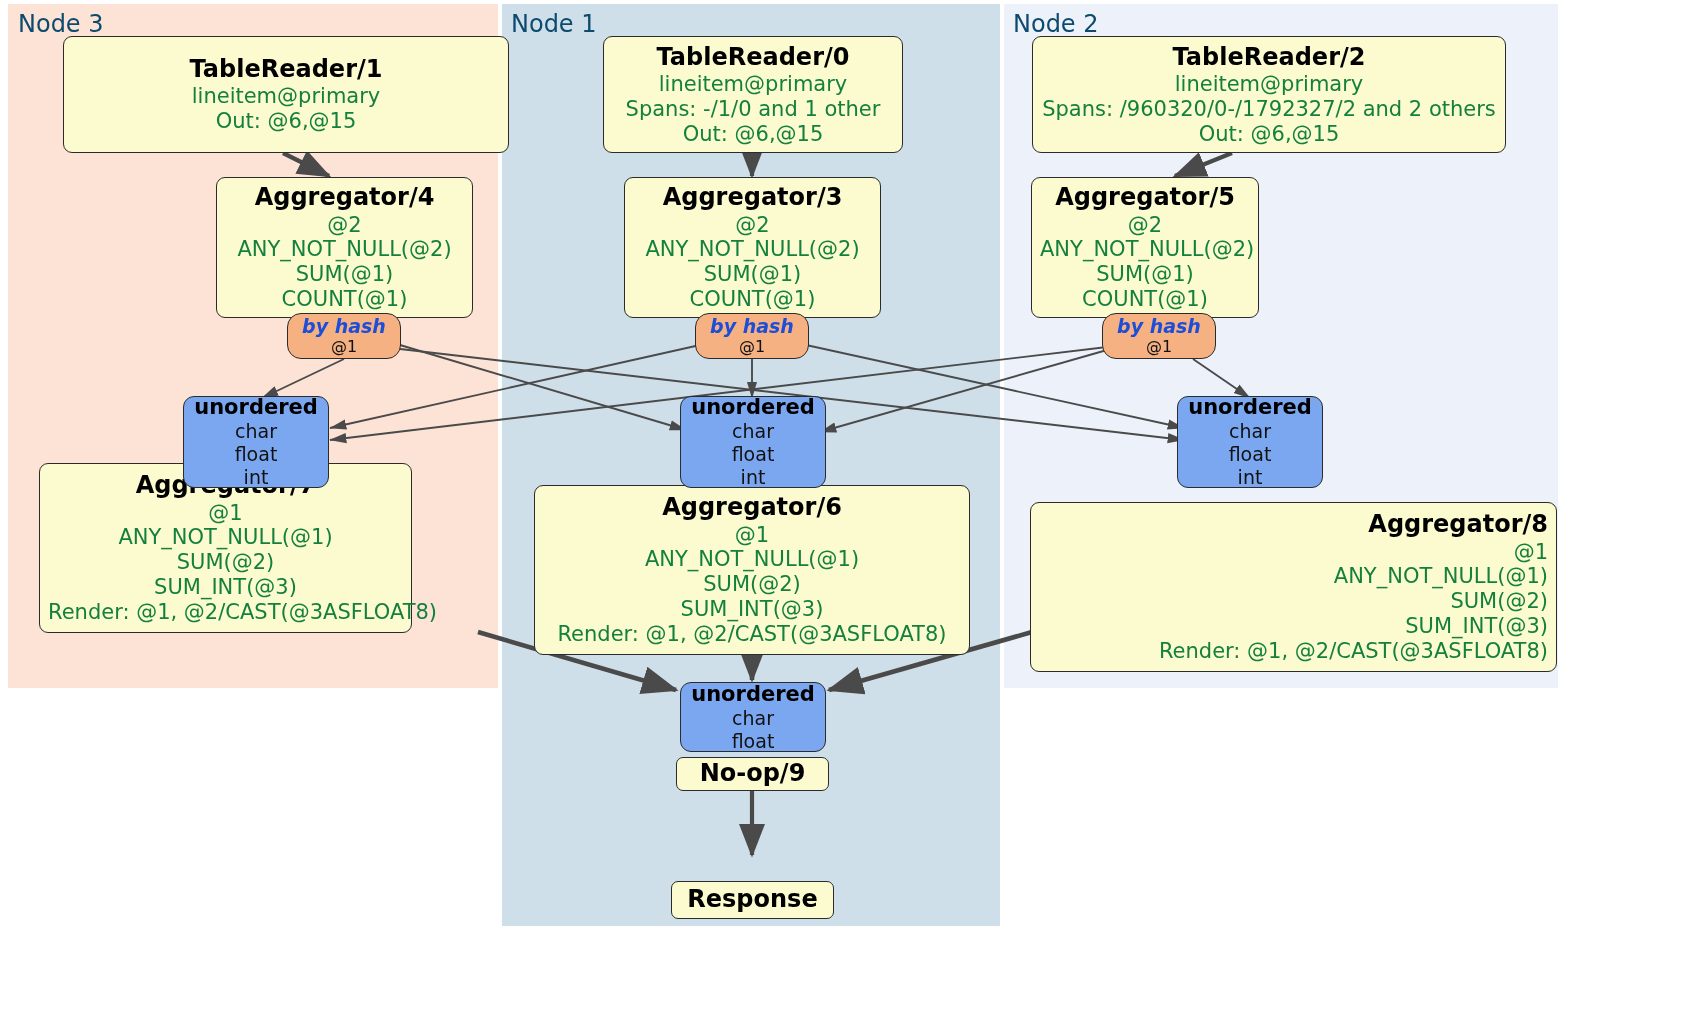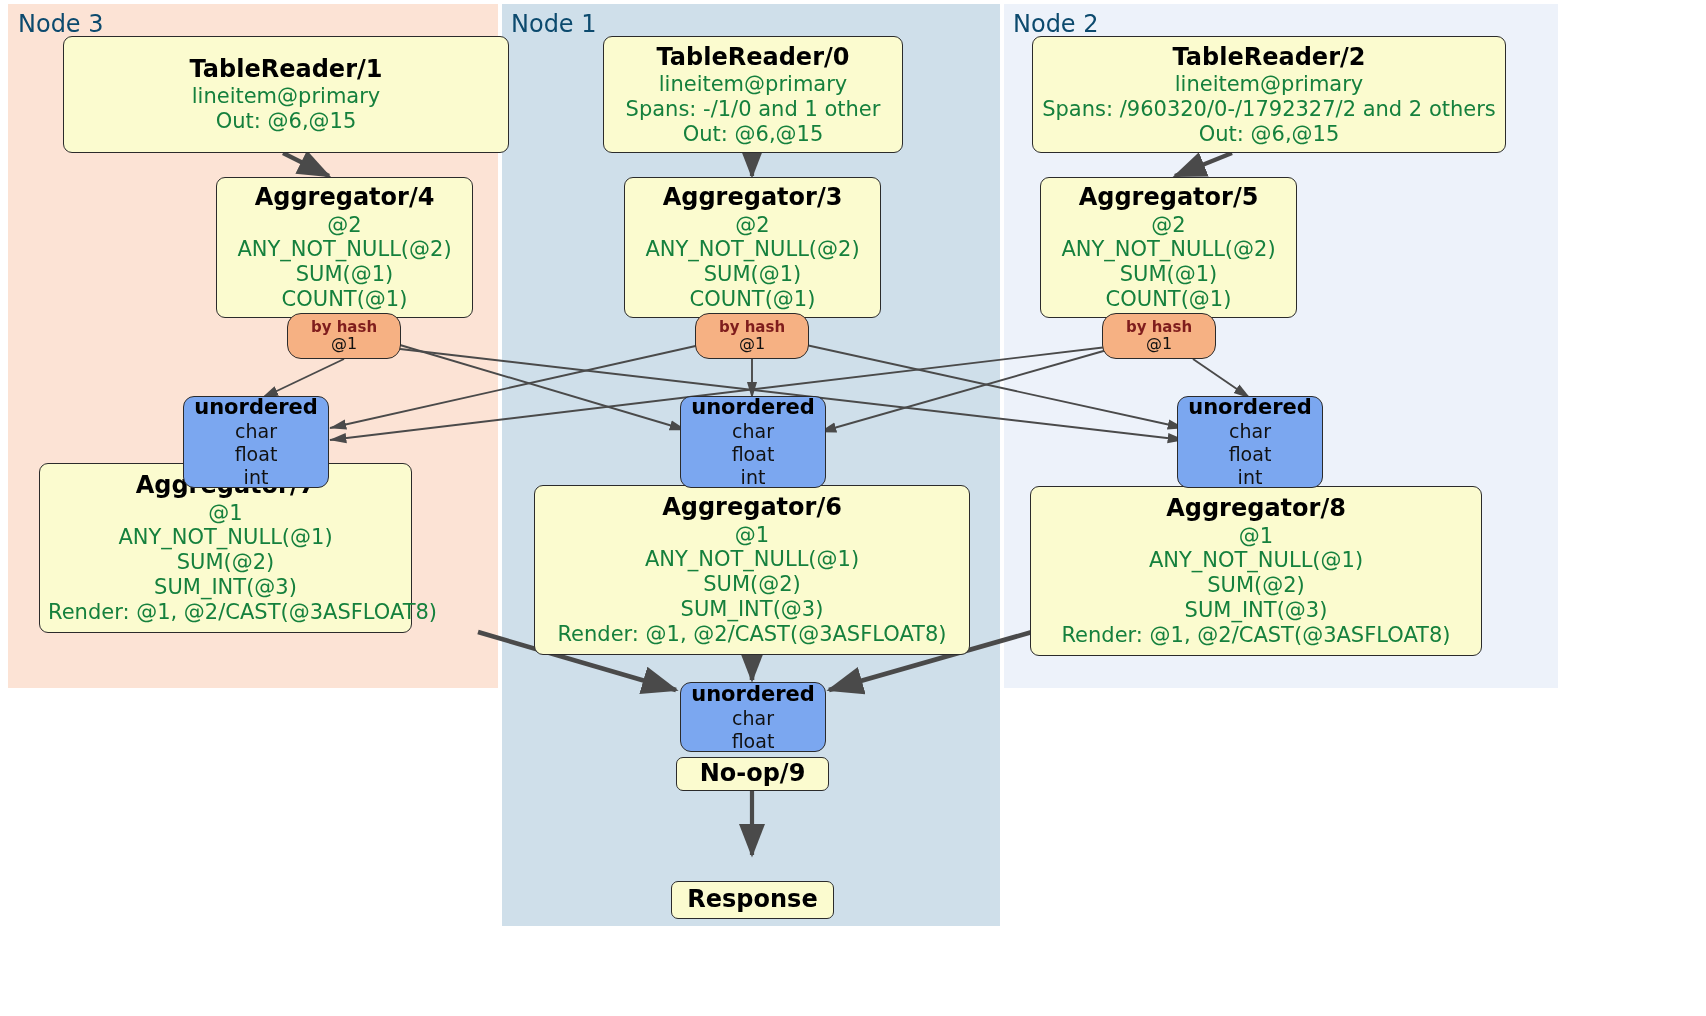--- a/index.html
+++ b/index.html
@@ -69,23 +69,24 @@
     border-radius: 14px;
     background: #f6b183;
     text-align: center;
     display: flex;
     flex-direction: column;
     justify-content: center;
     z-index: 6;
   }
   .router .rtitle {
     font-weight: bold;
-    font-size: 15px;
-    color: #7f1d1d;
+    font-size: 19px;
+    color: #1d4ed8;
     line-height: 1.12;
+    font-style: italic;
   }
   .router .rline {
     font-size: 16px;
     color: #111;
     line-height: 1.12;
   }
   
   .sync {
     position: absolute;
     box-sizing: border-box;
@@ -186,21 +187,21 @@
   </div>
 
   <div class="box" style="left:624px; top:177px; width:257px; height:141px;">
     <div class="title">Aggregator/3</div>
     <div class="line">@2</div>
     <div class="line">ANY_NOT_NULL(@2)</div>
     <div class="line">SUM(@1)</div>
     <div class="line">COUNT(@1)</div>
   </div>
 
-  <div class="box" style="left:1031px; top:177px; width:257px; height:141px;margin-left:9px;">
+  <div class="box" style="left:1031px; top:177px; width:228px; height:141px;">
     <div class="title">Aggregator/5</div>
     <div class="line">@2</div>
     <div class="line">ANY_NOT_NULL(@2)</div>
     <div class="line">SUM(@1)</div>
     <div class="line">COUNT(@1)</div>
   </div>
 
   <div class="router" style="left:287px; top:313px; width:114px; height:46px;">
     <div class="rtitle">by hash</div>
     <div class="rline">@1</div>
@@ -248,21 +249,21 @@
 
   <div class="box" style="left:534px; top:485px; width:436px; height:170px;">
     <div class="title">Aggregator/6</div>
     <div class="line">@1</div>
     <div class="line">ANY_NOT_NULL(@1)</div>
     <div class="line">SUM(@2)</div>
     <div class="line">SUM_INT(@3)</div>
     <div class="line">Render: @1, @2/CAST(@3ASFLOAT8)</div>
   </div>
 
-  <div class="box" style="left:1030px; top:486px; width:452px; height:170px;">
+  <div class="box" style="left:1030px; top:502px; width:527px; height:170px;text-align:right;">
     <div class="title">Aggregator/8</div>
     <div class="line">@1</div>
     <div class="line">ANY_NOT_NULL(@1)</div>
     <div class="line">SUM(@2)</div>
     <div class="line">SUM_INT(@3)</div>
     <div class="line">Render: @1, @2/CAST(@3ASFLOAT8)</div>
   </div>
 
   <div class="sync z-top" style="left:680px; top:682px; width:146px; height:70px;">
     <div class="stitle">unordered</div>

